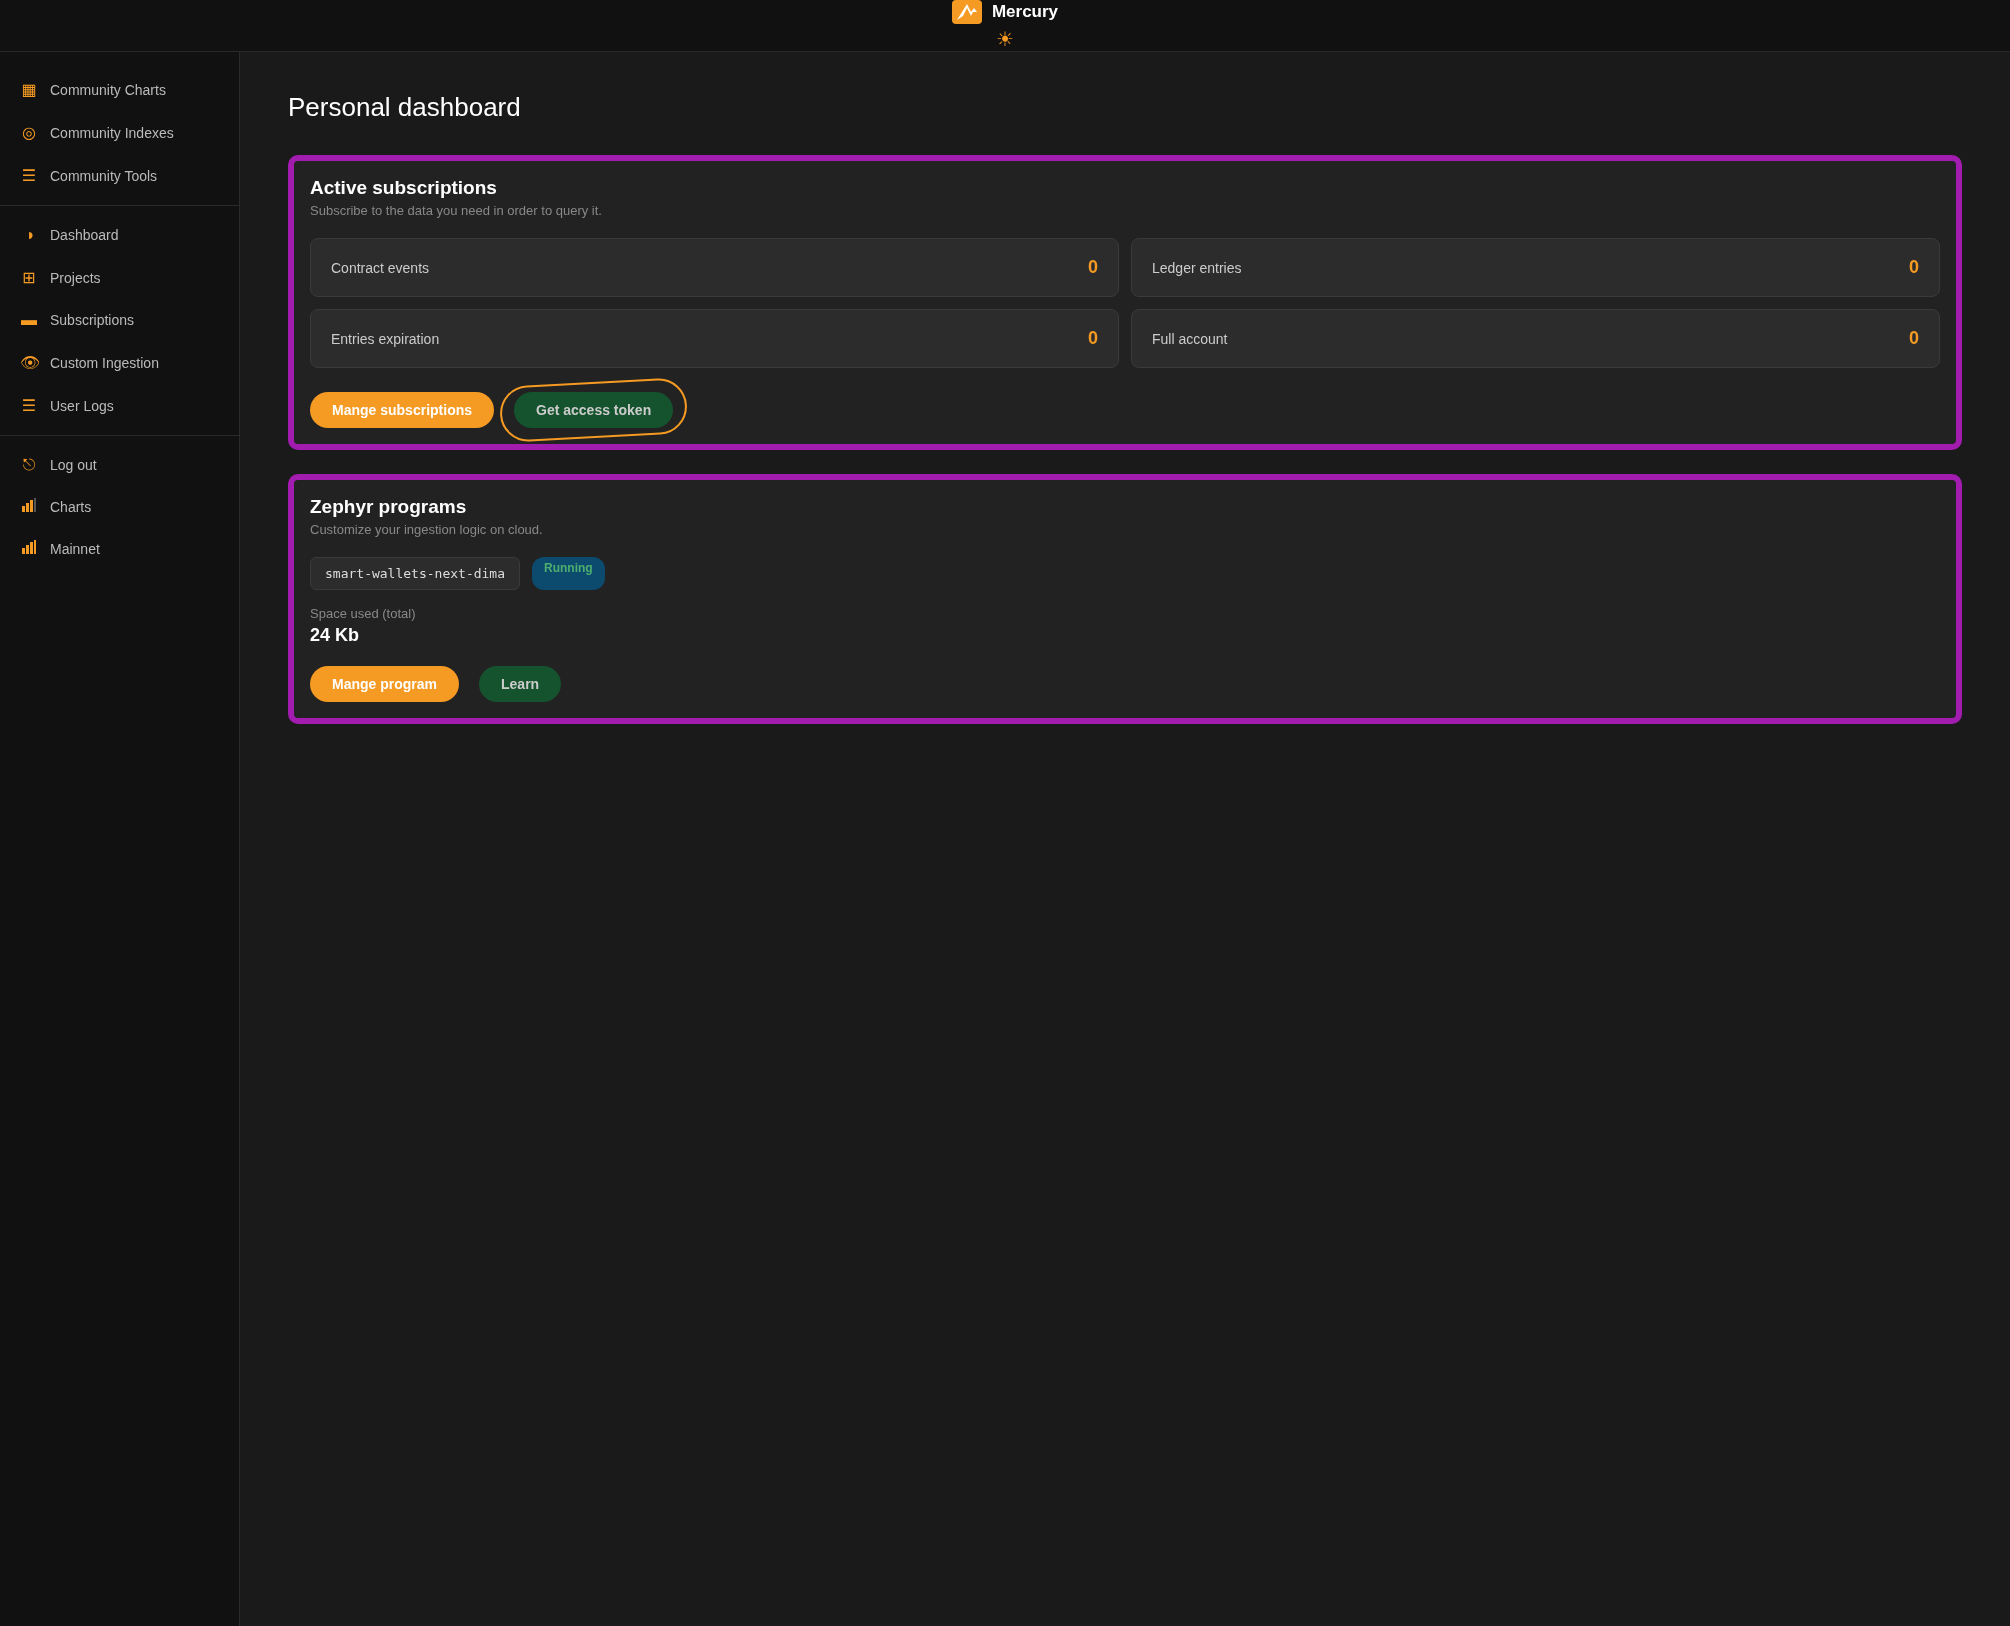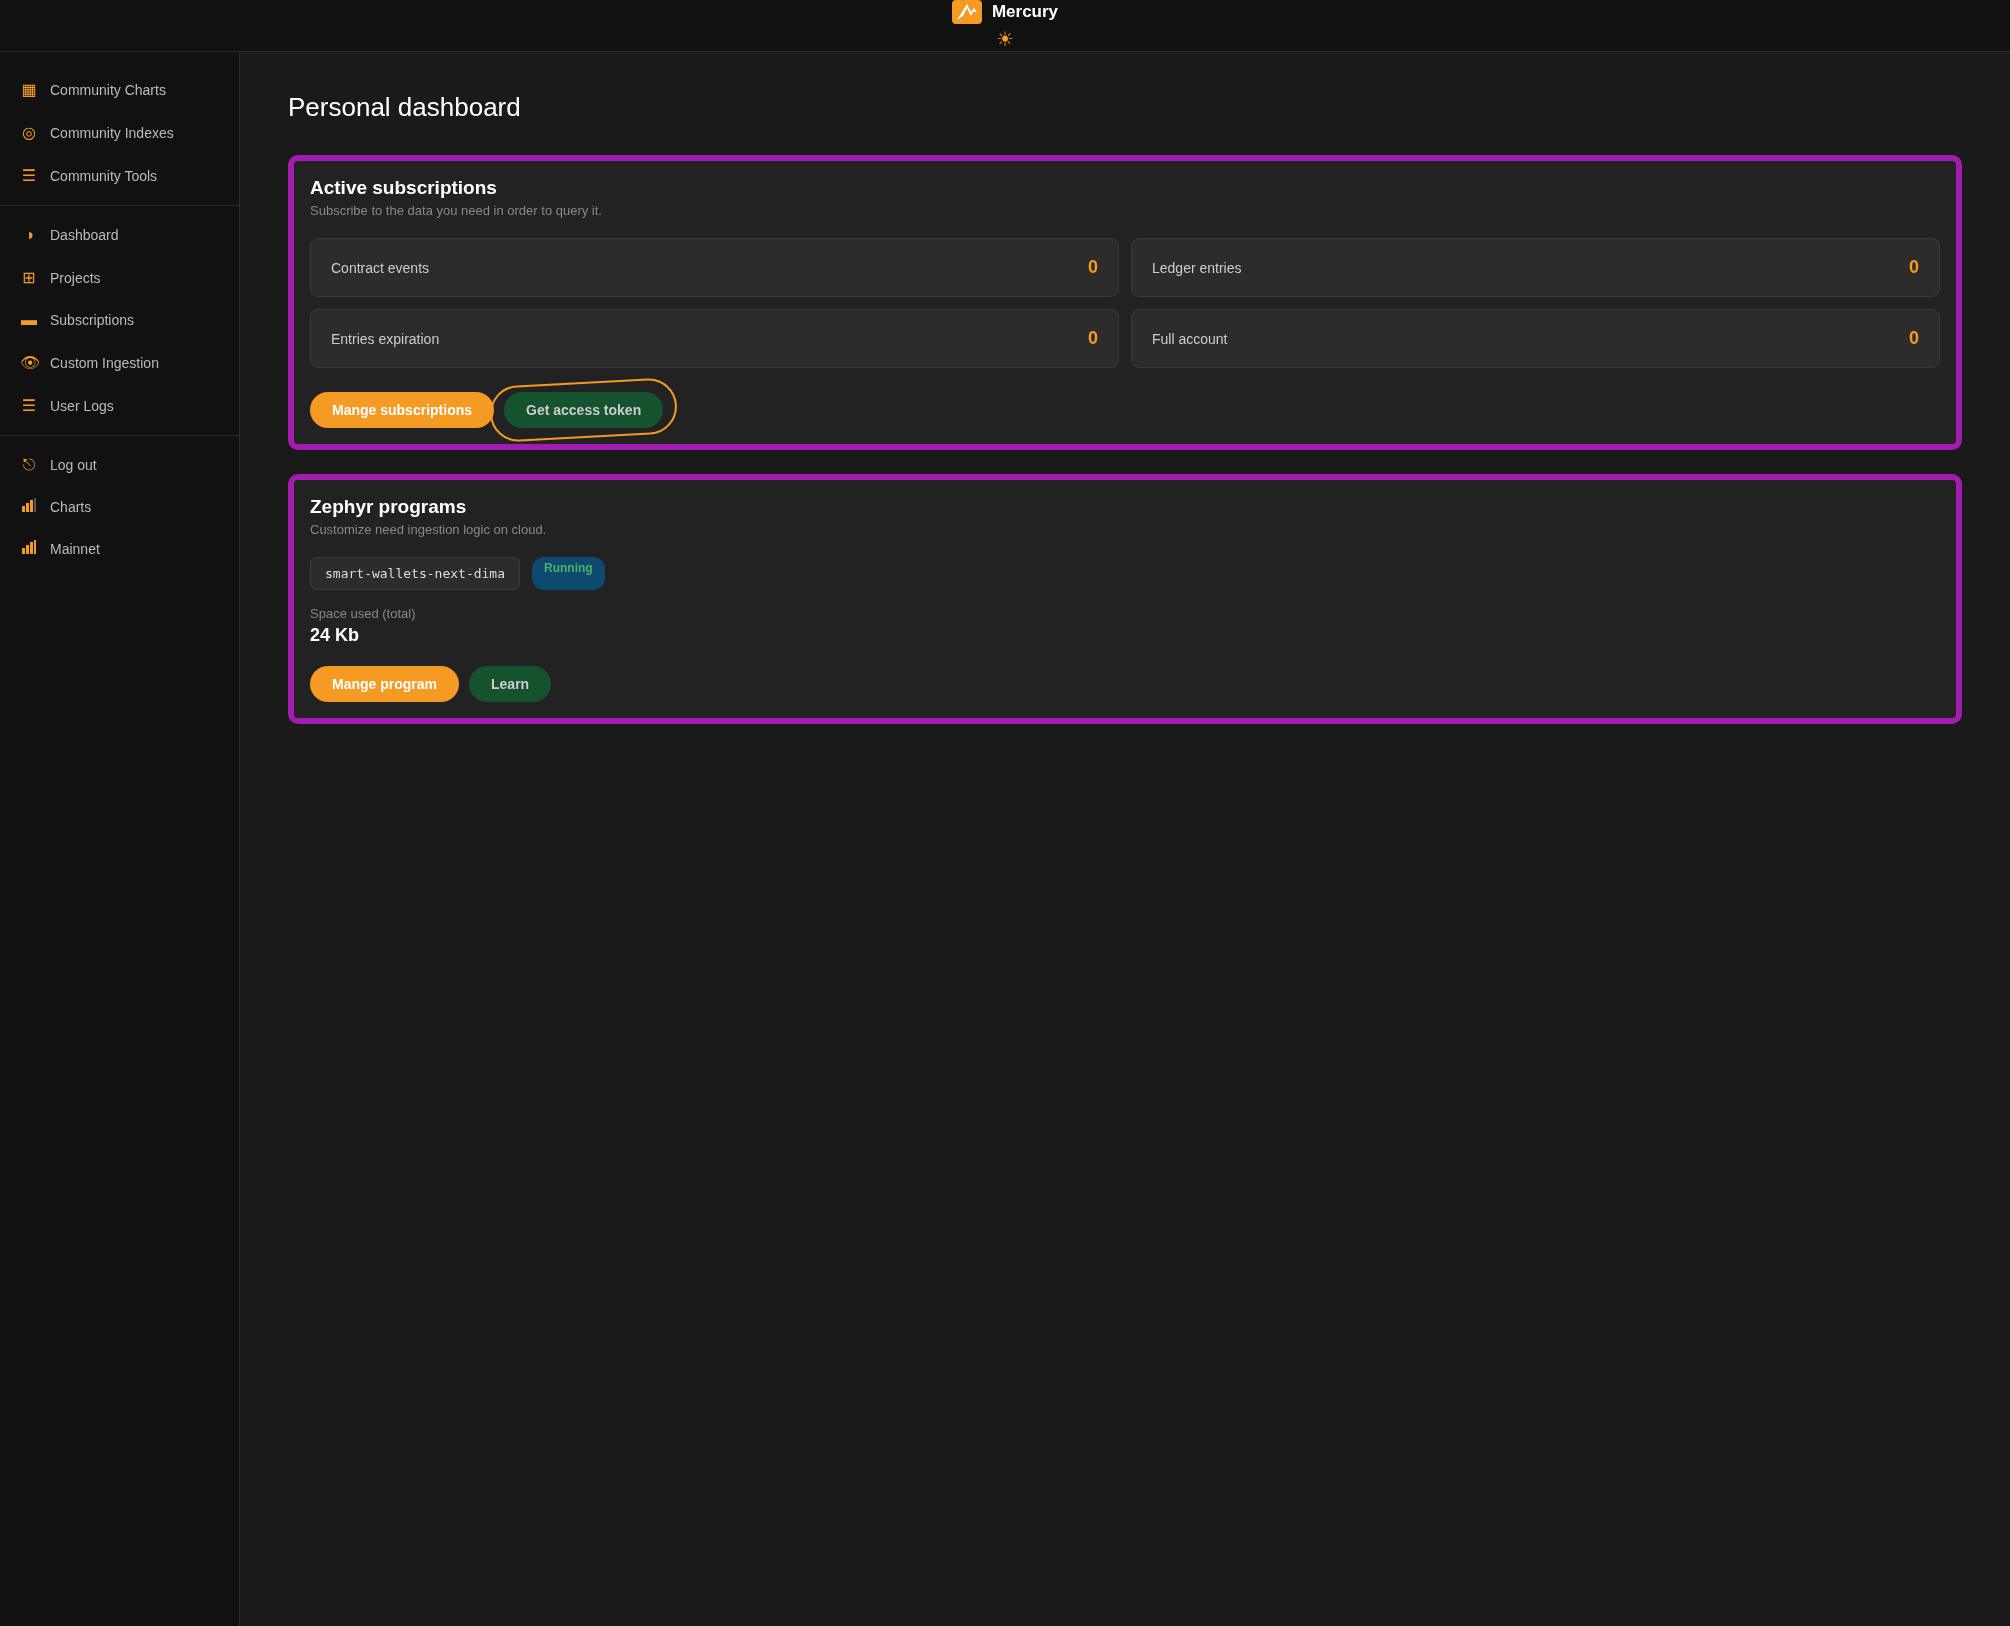--- a/index.html
+++ b/index.html
@@ -175,21 +175,21 @@
       border: none;
       border-radius: 20px;
       padding: 10px 22px;
       font-size: 14px;
       font-weight: 600;
       cursor: pointer;
     }
     .btn-group {
       display: flex;
       align-items: center;
-      gap: 10px;
+      gap: 20px;
       position: relative;
     }
 
     
     .circled-highlight {
       position: relative;
       display: inline-block;
     }
     .circled-highlight::after {
       content: '';
@@ -348,21 +348,21 @@
       <div class="btn-group">
         <button class="btn-primary">Mange subscriptions</button>
         <div class="circled-highlight">
           <button class="btn-secondary">Get access token</button>
         </div>
       </div>
     </div>
 
     <div class="card">
       <div class="card-title">Zephyr programs</div>
-      <div class="card-subtitle">Customize need ingestion logic on cloud.</div>
+      <div class="card-subtitle">Customize your ingestion logic on cloud.</div>
 
       <div class="program-item">
         <span class="program-name">smart-wallets-next-dima</span>
         <span class="status-badge">Running</span>
       </div>
 
       <div class="space-label">Space used (total)</div>
       <div class="space-value">24 Kb</div>
 
       <div class="btn-group">

